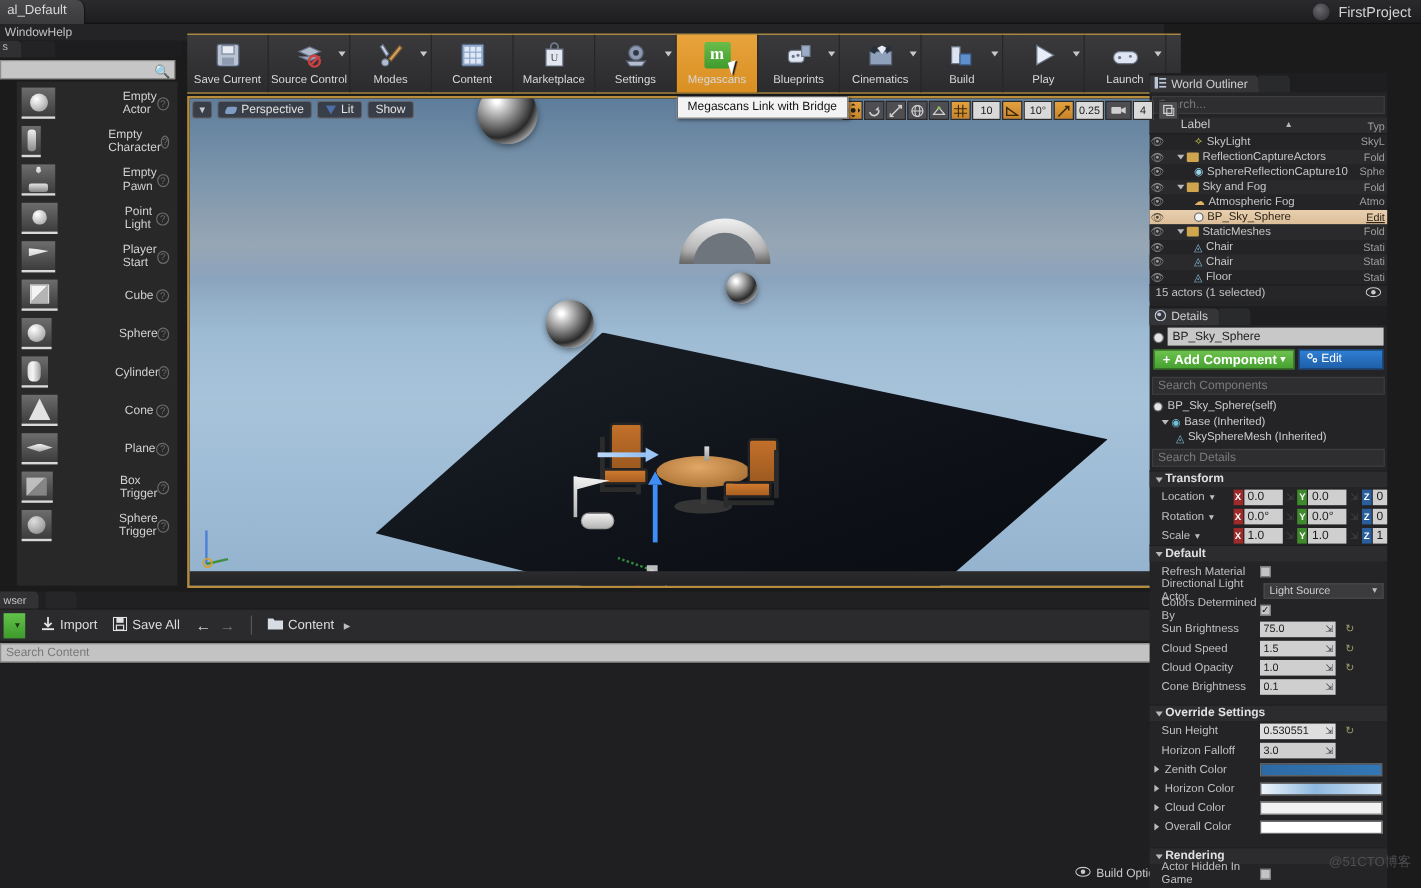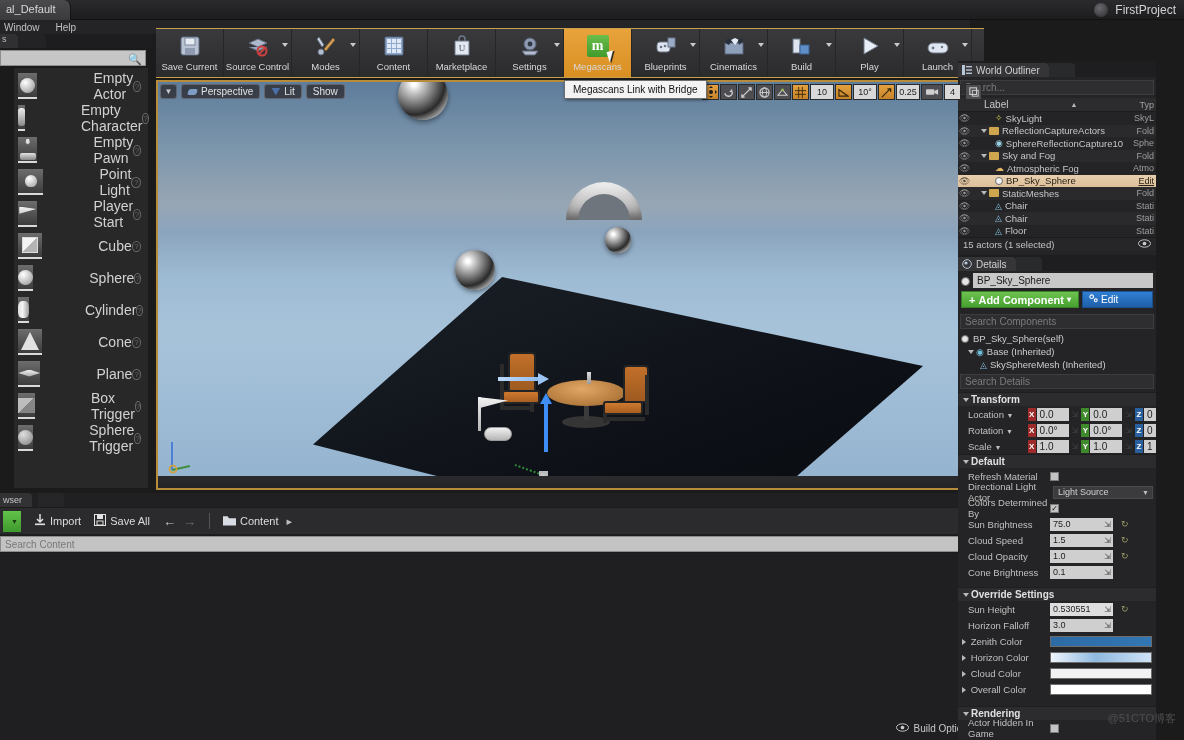--- a/index.html
+++ b/index.html
@@ -18,21 +18,21 @@
     background:linear-gradient(#4a4a4d,#3a3a3d);
     color:#d8d8d8; font-size:11px;
     border-top-right-radius:7px; border-right:1px solid #141414; }
   #title-right { right:0; top:0; height:20px; display:flex; align-items:center; gap:7px; padding-right:8px;}
   #proj-title { color:#d3d3d3; font-size:12px; }
   .ue-logo { width:14px;height:14px;border-radius:50%;
     background:radial-gradient(circle at 40% 35%,#6a6a6e,#2a2a2e); display:inline-block;}
 
   
   #menubar { left:0; top:20px; width:970px; height:14px;
-    background:#242426; display:flex; align-items:center; gap:16px; padding-left:4px; }
+    background:#242426; display:flex; align-items:center; padding-left:4px; }
   .menu-item { font-size:10px; color:#c2c2c2; cursor:default; }
 
   
   #modes-tabrow { left:0; top:34px; width:152px; height:14px; background:#1d1d1f; }
   #modes-tab { left:0; top:34px; width:18px; height:14px; background:#303033;
     border-top-right-radius:4px; font-size:9px; color:#bdbdbd; padding-left:2px;}
   #modes-tab2 { left:18px; top:34px; width:28px; height:14px; background:#232325; border-top-right-radius:4px;}
   #modes-search { left:0; top:50px; width:146px; height:16px;
     background:#c6c6c6; border:1px solid #8d8d8d; }
   #modes-search .mag { position:absolute; right:3px; top:2px; font-size:11px; color:#333; }
@@ -59,21 +59,21 @@
      border:1px solid #dcdcdc;}
   .s-cyl { width:11px;height:17px;border-radius:4px/6px;
      background:linear-gradient(90deg,#dcdcdc,#f6f6f6 40%,#9d9d9d);}
   .s-cone { width:0;height:0;border-left:9px solid transparent;
      border-right:9px solid transparent;border-bottom:18px solid #e2e2e2;}
   .s-plane { width:22px;height:7px;
      background:linear-gradient(#f0f0f0,#a5a5a5);
      clip-path:polygon(0 50%,50% 0,100% 50%,50% 100%);}
   .s-boxt { width:17px;height:15px;
      background:linear-gradient(135deg,#cfcfcf 0 48%,#8e8e8e 48% 100%); opacity:.85;}
-  .place-label { font-size:14px; color:#d2d2d2; flex:1;padding-left:48px; }
+  .place-label { font-size:10px; color:#d2d2d2; flex:1;padding-left:48px; }
   .help-dot { width:11px;height:11px;border-radius:50%;
      border:1px solid #6a6a6a; color:#6a6a6a; font-size:8px;
      text-align:center; line-height:9px; margin-right:7px; }
 
   
   #toolbar { left:156px; top:28px; width:828px; height:50px;
     background:linear-gradient(#3a3a3d,#2b2b2e);
     border-top:1px solid #c8a14a; border-bottom:1px solid #c8a14a;
     display:flex; align-items:stretch; }
   .tb-btn { width:68px; display:flex; flex-direction:column; align-items:center;

